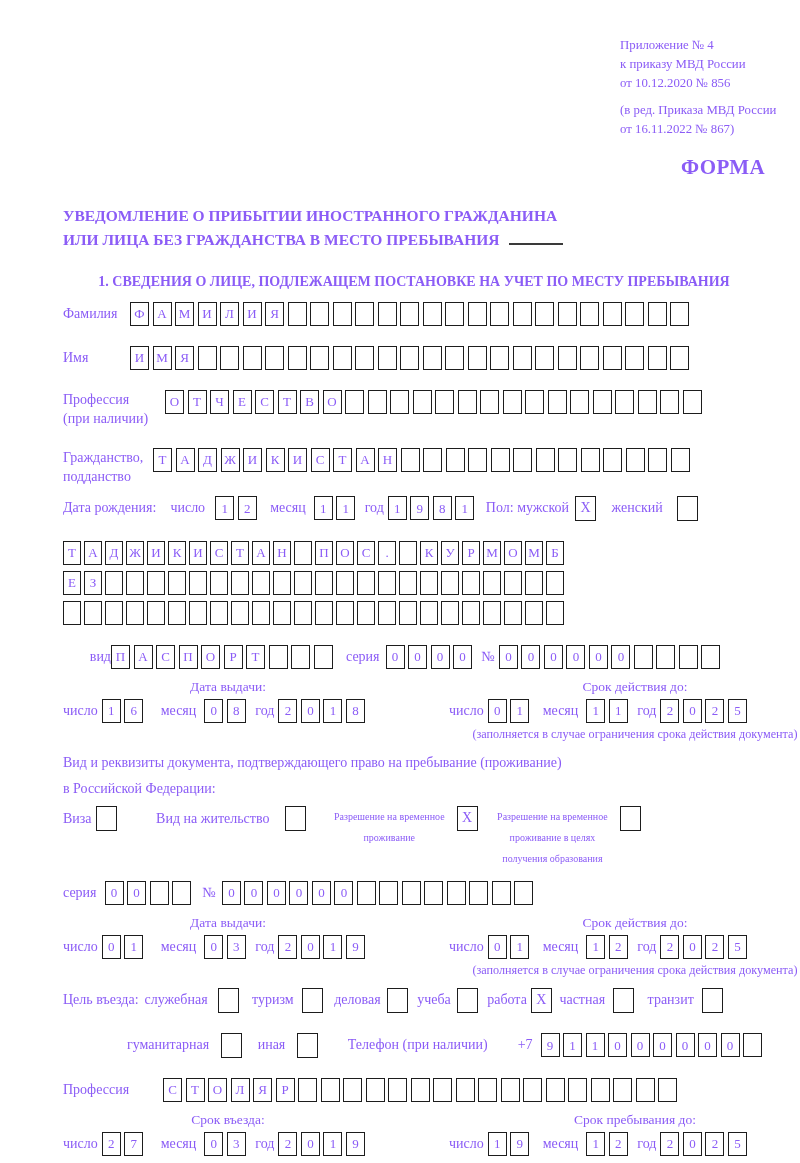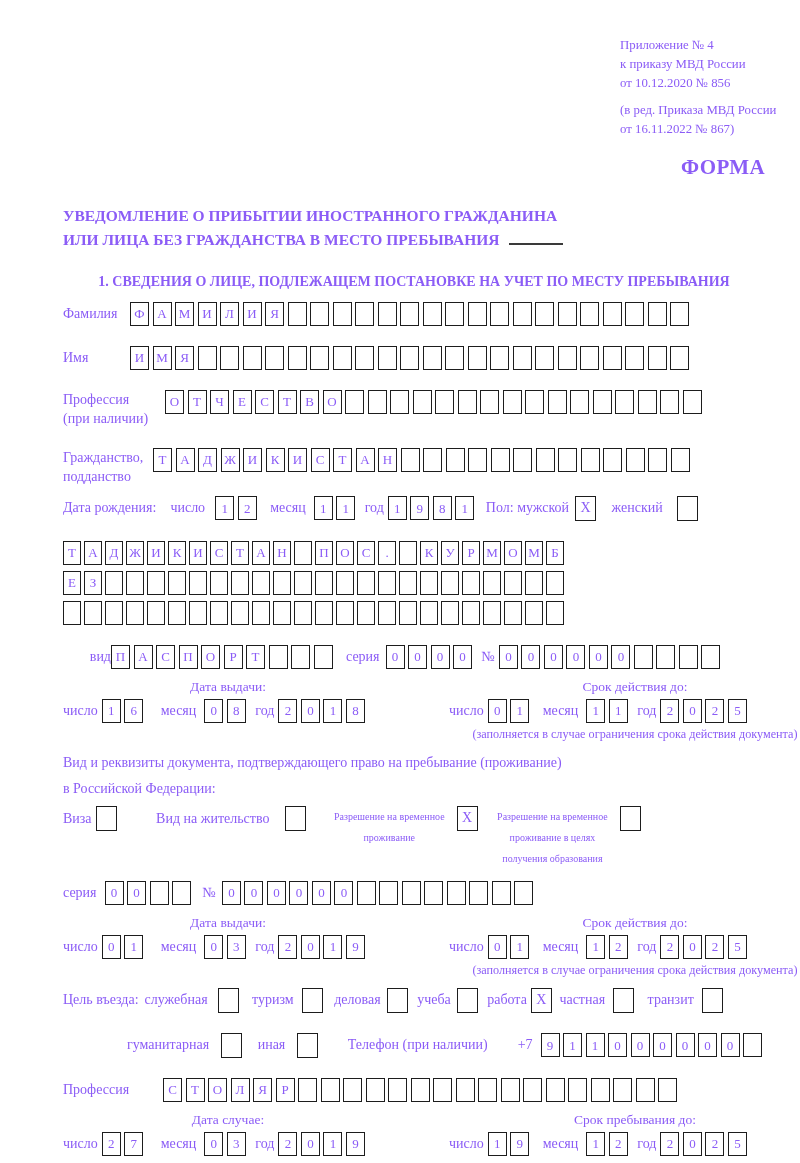--- a/index.html
+++ b/index.html
@@ -608,21 +608,21 @@
         <span class="cell"></span>
         <span class="cell"></span>
         <span class="cell"></span>
         <span class="cell"></span>
         <span class="cell"></span>
       </span>
   </div>
 
   <div class="dates">
     <div class="date-col left">
-      <div class="date-heading">Дата случае:</div>
+      <div class="date-heading">Срок въезда:</div>
       <div class="date-line">
         <span class="lbl">число</span>
         <span class="cells ml4">
             <span class="cell">2</span>
             <span class="cell">7</span>
           </span>
         <span class="lbl ml14">месяц</span>
         <span class="cells ml8">
             <span class="cell">0</span>
             <span class="cell">3</span>

